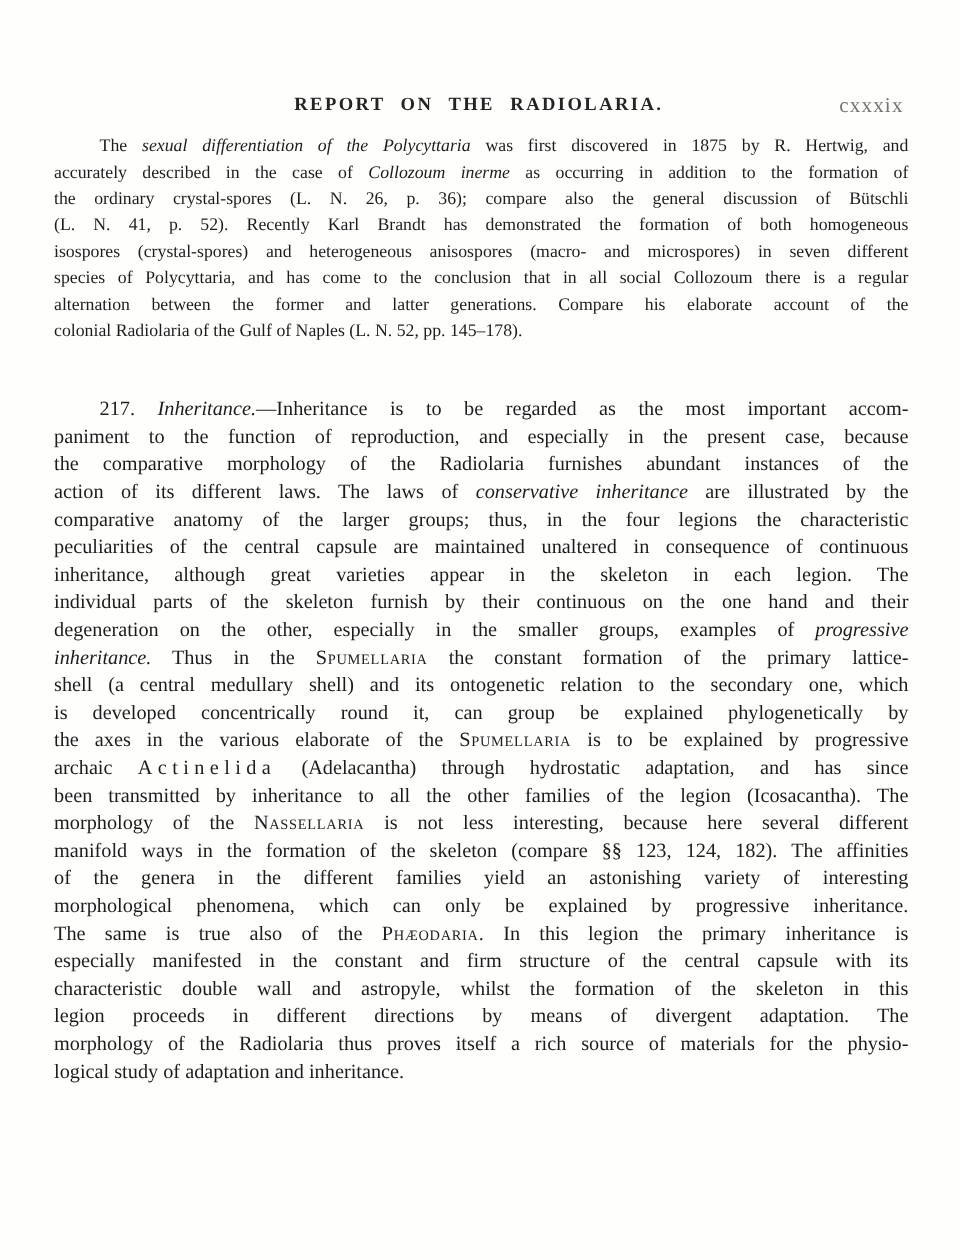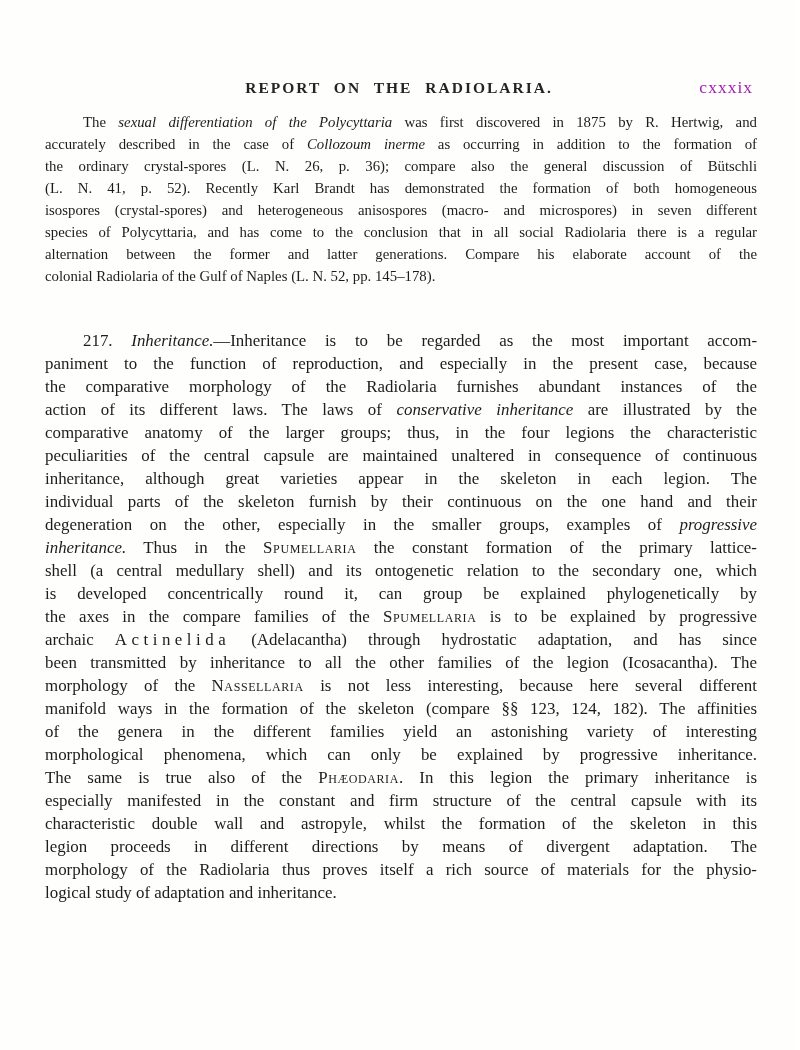--- a/index.html
+++ b/index.html
@@ -34,21 +34,21 @@
     word-spacing: 7px;
     font-weight: 600;
     color: #242424;
   }
   .folio {
     position: absolute;
     right: 0;
     top: -2px;
     font-size: 17.5px;
     letter-spacing: 1px;
-    color: #a21caf;
+    color: #737373;
   }
   .para {
     position: absolute;
     left: 45px;
     width: 712px;
   }
   .para-1 {
     top: 111px;
     font-size: 14.8px;
     line-height: 22px;
@@ -83,39 +83,39 @@
     <div class="head-title">REPORT ON THE RADIOLARIA.</div>
     <div class="folio">cxxxix</div>
   </div>
 
   <div class="para para-1">
       <div class="line ind"><span>The </span><span class="it">sexual differentiation of the Polycyttaria</span><span> was first discovered in 1875 by R. Hertwig, and</span></div>
       <div class="line"><span>accurately described in the case of </span><span class="it">Collozoum inerme</span><span> as occurring in addition to the formation of</span></div>
       <div class="line"><span>the ordinary crystal-spores (L. N. 26, p. 36); compare also the general discussion of Bütschli</span></div>
       <div class="line"><span>(L. N. 41, p. 52). Recently Karl Brandt has demonstrated the formation of both homogeneous</span></div>
       <div class="line"><span>isospores (crystal-spores) and heterogeneous anisospores (macro- and microspores) in seven different</span></div>
-      <div class="line"><span>species of Polycyttaria, and has come to the conclusion that in all social Radiolaria there is a regular</span></div>
+      <div class="line"><span>species of Polycyttaria, and has come to the conclusion that in all social Collozoum there is a regular</span></div>
       <div class="line"><span>alternation between the former and latter generations. Compare his elaborate account of the</span></div>
       <div class="line last"><span>colonial Radiolaria of the Gulf of Naples (L. N. 52, pp. 145–178).</span></div>
     </div>
 
   <div class="para para-2">
       <div class="line ind"><span>217. </span><span class="it">Inheritance.</span><span>—Inheritance is to be regarded as the most important accom-</span></div>
       <div class="line"><span>paniment to the function of reproduction, and especially in the present case, because</span></div>
       <div class="line"><span>the comparative morphology of the Radiolaria furnishes abundant instances of the</span></div>
       <div class="line"><span>action of its different laws. The laws of </span><span class="it">conservative inheritance</span><span> are illustrated by the</span></div>
       <div class="line"><span>comparative anatomy of the larger groups; thus, in the four legions the characteristic</span></div>
       <div class="line"><span>peculiarities of the central capsule are maintained unaltered in consequence of continuous</span></div>
       <div class="line"><span>inheritance, although great varieties appear in the skeleton in each legion. The</span></div>
       <div class="line"><span>individual parts of the skeleton furnish by their continuous on the one hand and their</span></div>
       <div class="line"><span>degeneration on the other, especially in the smaller groups, examples of </span><span class="it">progressive</span></div>
       <div class="line"><span class="it">inheritance.</span><span> Thus in the </span><span class="sc">Spumellaria</span><span> the constant formation of the primary lattice-</span></div>
       <div class="line"><span>shell (a central medullary shell) and its ontogenetic relation to the secondary one, which</span></div>
       <div class="line"><span>is developed concentrically round it, can group be explained phylogenetically by</span></div>
-      <div class="line"><span>the axes in the compare families of the </span><span class="sc">Spumellaria</span><span> is to be explained by progressive</span></div>
+      <div class="line"><span>the axes in the various elaborate of the </span><span class="sc">Spumellaria</span><span> is to be explained by progressive</span></div>
       <div class="line"><span>archaic </span><span class="ls">Actinelida</span><span> (Adelacantha) through hydrostatic adaptation, and has since</span></div>
       <div class="line"><span>been transmitted by inheritance to all the other families of the legion (Icosacantha). The</span></div>
       <div class="line"><span>morphology of the </span><span class="sc">Nassellaria</span><span> is not less interesting, because here several different</span></div>
       <div class="line"><span>manifold ways in the formation of the skeleton (compare §§ 123, 124, 182). The affinities</span></div>
       <div class="line"><span>of the genera in the different families yield an astonishing variety of interesting</span></div>
       <div class="line"><span>morphological phenomena, which can only be explained by progressive inheritance.</span></div>
       <div class="line"><span>The same is true also of the </span><span class="sc">Phæodaria</span><span>. In this legion the primary inheritance is</span></div>
       <div class="line"><span>especially manifested in the constant and firm structure of the central capsule with its</span></div>
       <div class="line"><span>characteristic double wall and astropyle, whilst the formation of the skeleton in this</span></div>
       <div class="line"><span>legion proceeds in different directions by means of divergent adaptation. The</span></div>

